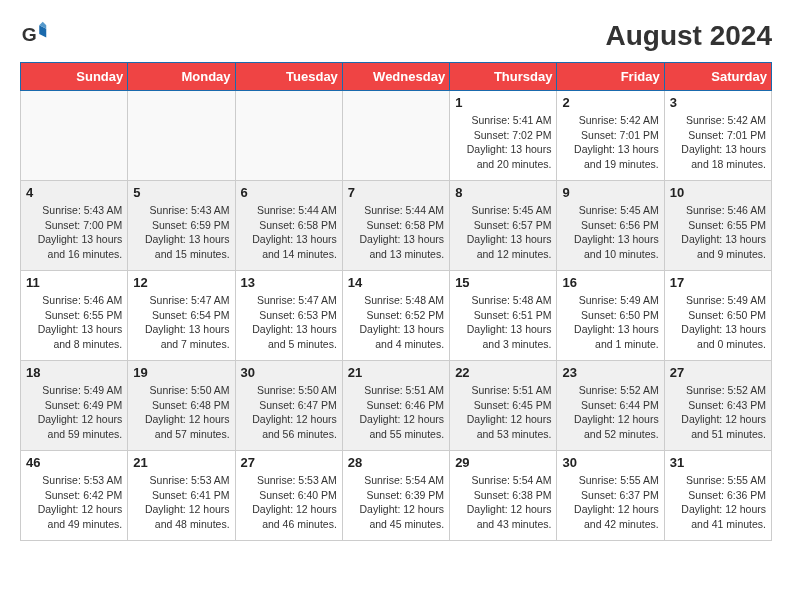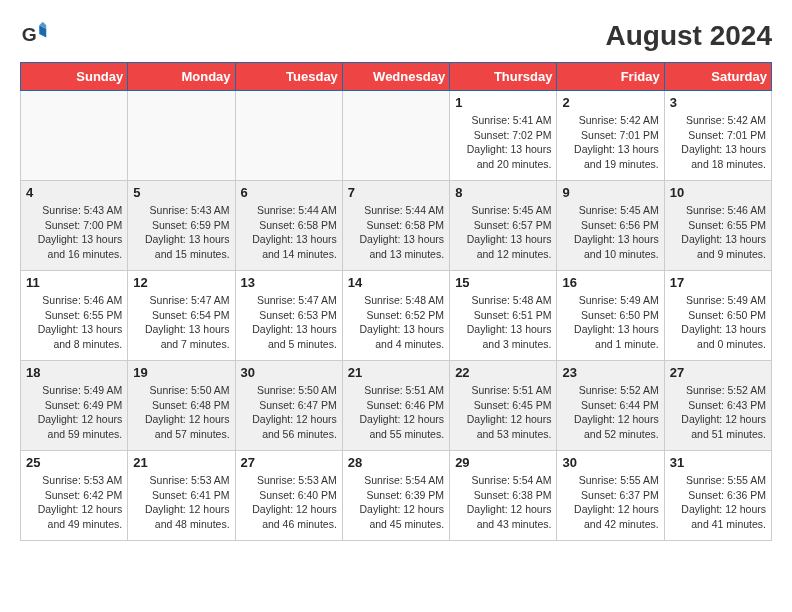--- a/index.html
+++ b/index.html
@@ -210,21 +210,21 @@
           <div class="day-num">23</div>
           <div class="cell-text">Sunrise: 5:52 AM<br>Sunset: 6:44 PM<br>Daylight: 12 hours<br>and 52 minutes.</div>
         </td>
         <td class="shaded">
           <div class="day-num">27</div>
           <div class="cell-text">Sunrise: 5:52 AM<br>Sunset: 6:43 PM<br>Daylight: 12 hours<br>and 51 minutes.</div>
         </td>
       </tr>
       <tr>
         <td>
-          <div class="day-num">25</div>
+          <div class="day-num">46</div>
           <div class="cell-text">Sunrise: 5:53 AM<br>Sunset: 6:42 PM<br>Daylight: 12 hours<br>and 49 minutes.</div>
         </td>
         <td>
           <div class="day-num">21</div>
           <div class="cell-text">Sunrise: 5:53 AM<br>Sunset: 6:41 PM<br>Daylight: 12 hours<br>and 48 minutes.</div>
         </td>
         <td>
           <div class="day-num">27</div>
           <div class="cell-text">Sunrise: 5:53 AM<br>Sunset: 6:40 PM<br>Daylight: 12 hours<br>and 46 minutes.</div>
         </td>

